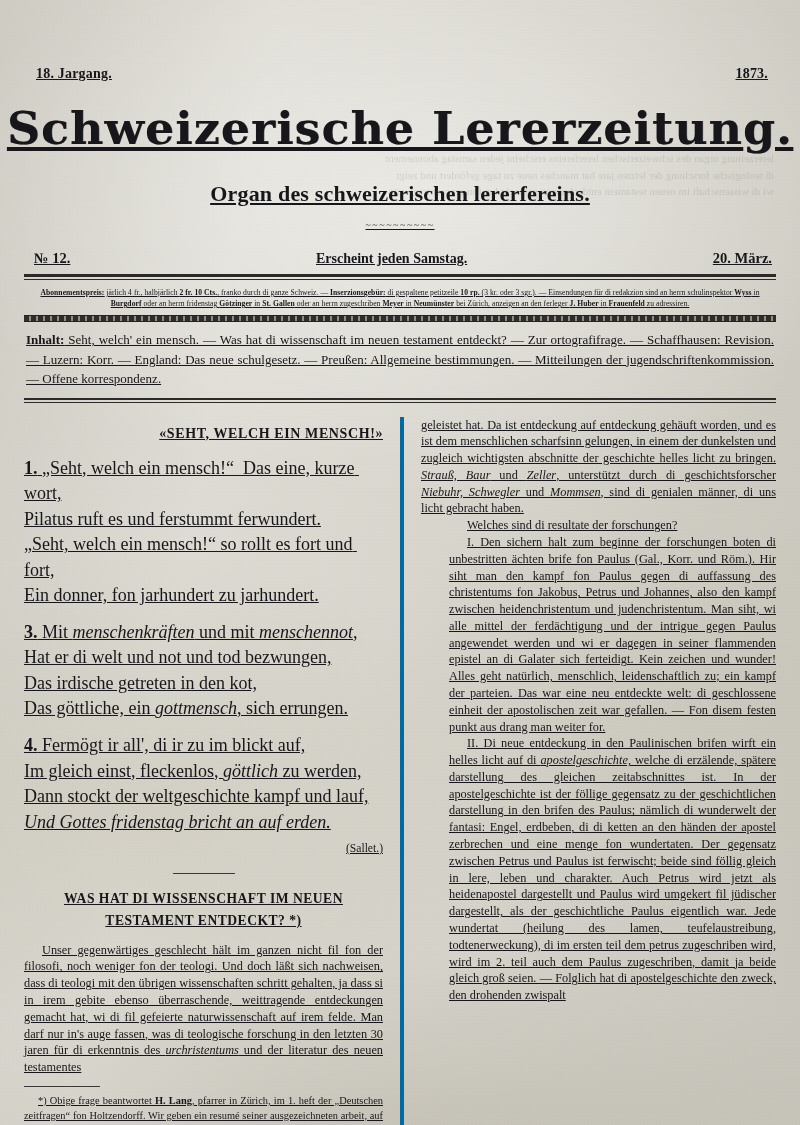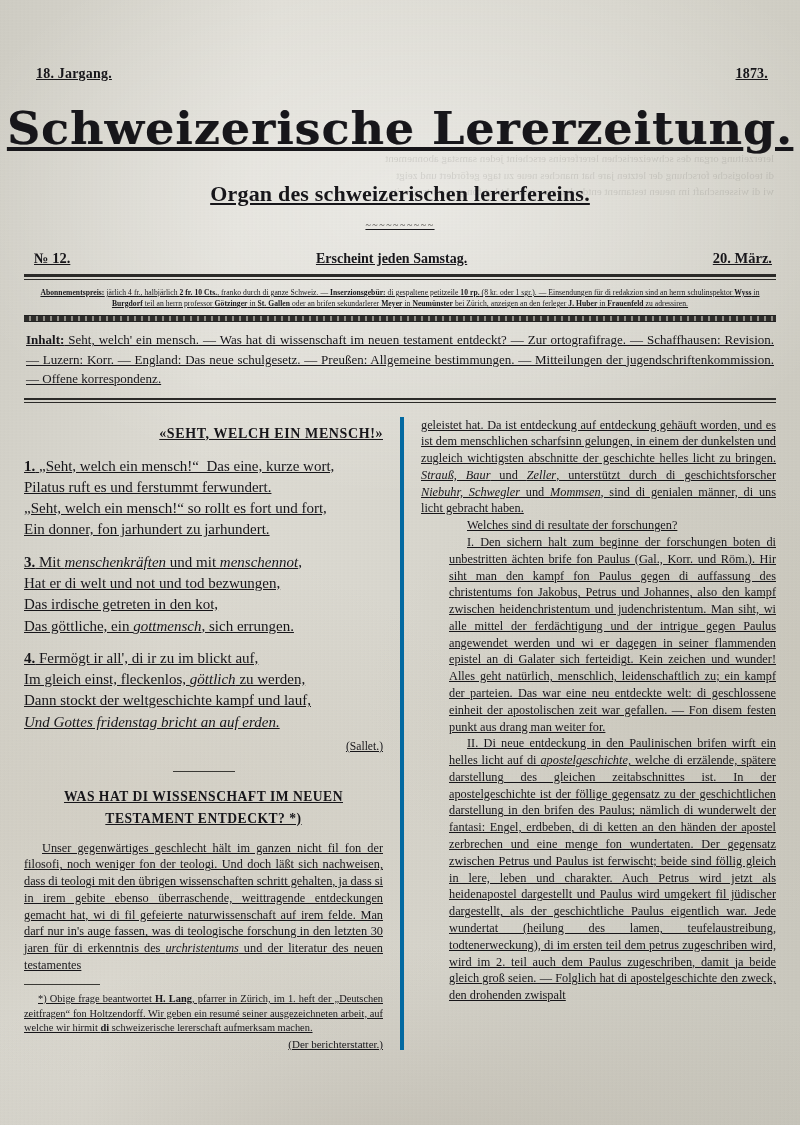--- a/index.html
+++ b/index.html
@@ -162,21 +162,21 @@
     margin: 0 0 10px 0;
     line-height: 1.6;
   }
   .sep-short {
     width: 62px;
     margin: 18px auto 14px auto;
     border-top: 1.5px solid #3a3935;
   }
 
   .verse {
-    font-size: 15px;
+    font-size: 18px;
     line-height: 1.42;
     margin-bottom: 11px;
     white-space: pre-wrap;
   }
   .verse .num { font-weight: bold; }
   .verse i { font-style: italic; }
   .byline {
     text-align: right;
     font-size: 11.6px;
     margin-top: -4px;
@@ -253,22 +253,22 @@
 
     <div class="dateline">
       <span>№ 12.</span>
       <span class="mid">Erscheint jeden Samstag.</span>
       <span>20. März.</span>
     </div>
 
     <div class="rule-thick"></div>
 
     <div class="fineprint">
-      <b>Abonnementspreis:</b><span> järlich 4 fr., halbjärlich </span><b>2 fr. 10 Cts.</b><span>, franko durch di ganze Schweiz. — </span><b>Inserzionsgebür:</b><span> di gespaltene petitzeile </span><b>10 rp.</b><span> (8 kr. oder 1 sgr.). —</span>
-      <span>Einsendungen für di redakzion sind an herrn schulinspektor </span><b>Wyss</b><span> in </span><b>Burgdorf</b><span> teil an herrn professor </span><b>Götzinger</b><span> in </span><b>St. Gallen</b><span> oder an brifen sekundarlerer</span>
+      <b>Abonnementspreis:</b><span> järlich 4 fr., halbjärlich </span><b>2 fr. 10 Cts.</b><span>, franko durch di ganze Schweiz. — </span><b>Inserzionsgebür:</b><span> di gespaltene petitzeile </span><b>10 rp.</b><span> (3 kr. oder 3 sgr.). —</span>
+      <span>Einsendungen für di redakzion sind an herrn schulinspektor </span><b>Wyss</b><span> in </span><b>Burgdorf</b><span> oder an herrn fridenstag </span><b>Götzinger</b><span> in </span><b>St. Gallen</b><span> oder an herrn zugeschriben</span>
       <b>Meyer</b><span> in </span><b>Neumünster</b><span> bei Zürich, anzeigen an den ferleger </span><b>J. Huber</b><span> in </span><b>Frauenfeld</b><span> zu adressiren.</span>
     </div>
 
     <div class="rule-band"></div>
 
     <div class="inhalt">
       <b>Inhalt:</b><span> Seht, welch' ein mensch. — Was hat di wissenschaft im neuen testament entdeckt? — Zur ortografifrage. — Schaffhausen: Revision. — Luzern: Korr. — England: Das neue schulgesetz. — Preußen: Allgemeine bestimmungen. — Mitteilungen der jugendschriftenkommission. — Offene korrespondenz.</span>
     </div>
 
     <div class="rule-double"></div>

